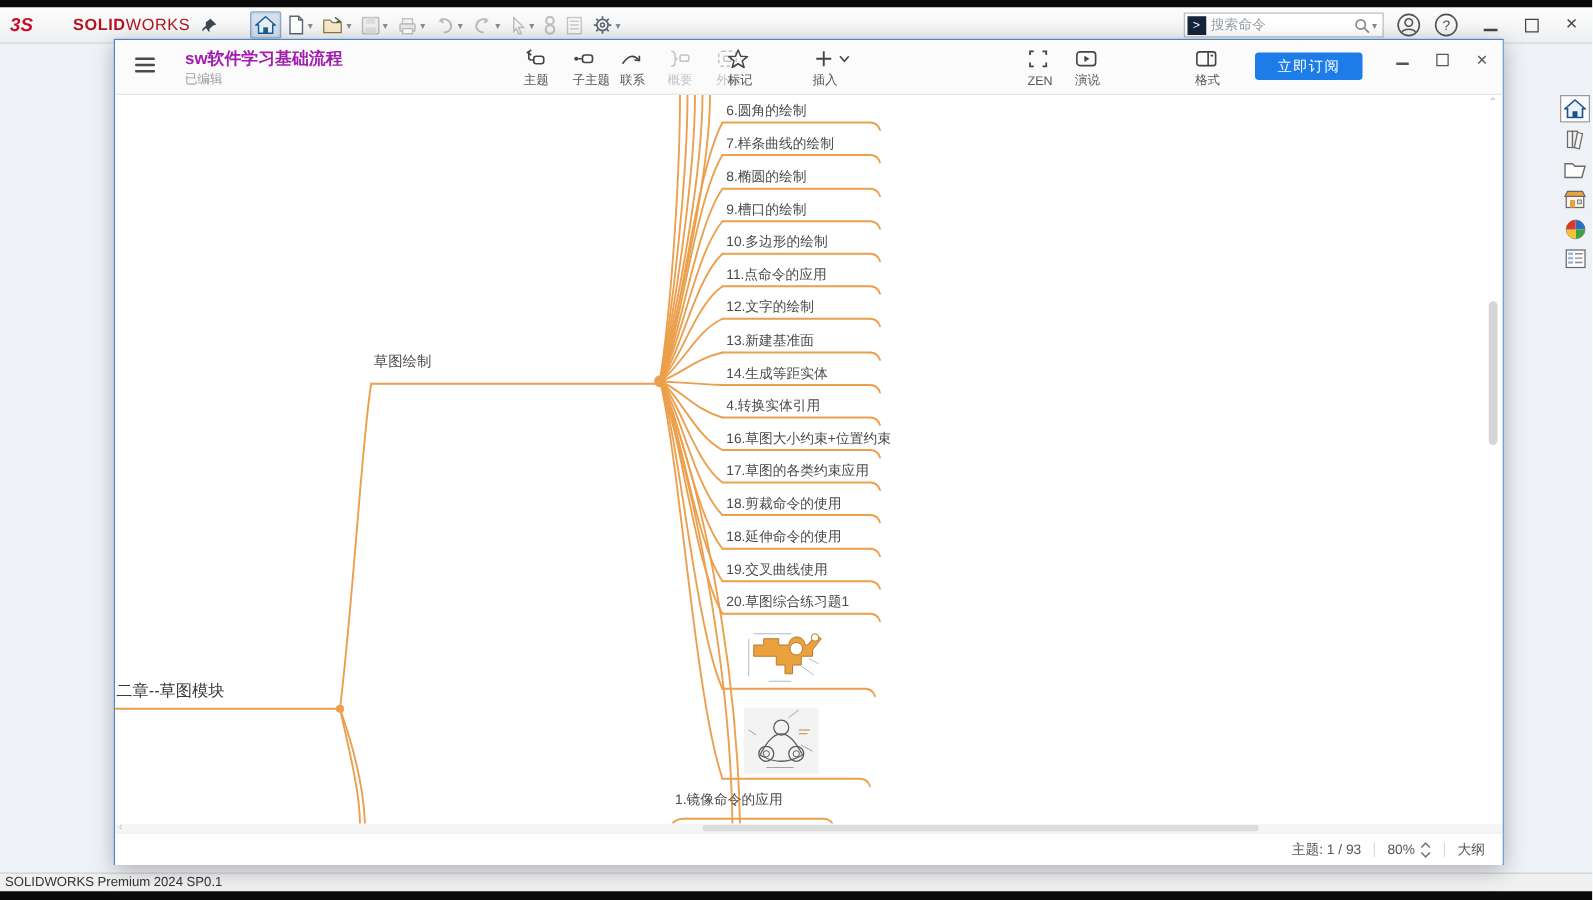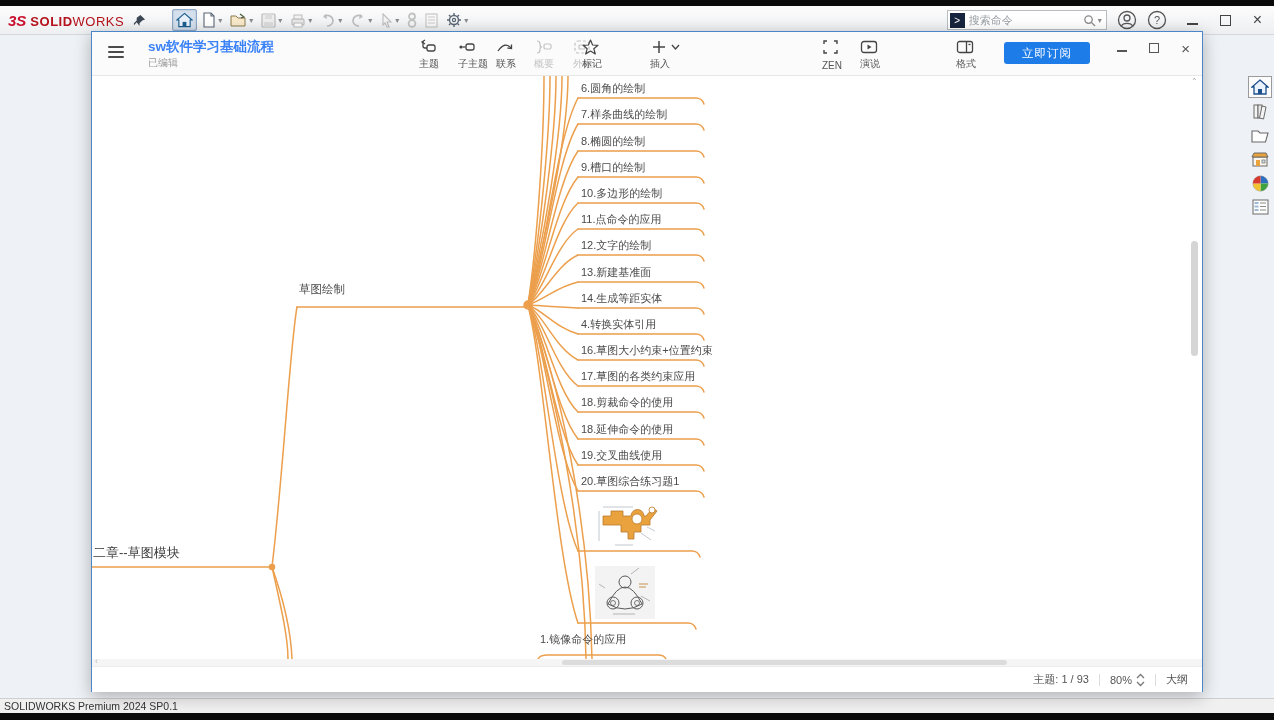--- a/index.html
+++ b/index.html
@@ -6,21 +6,21 @@
   html,body { width:1274px; height:720px; overflow:hidden; font-family:"Liberation Sans","DejaVu Sans",sans-serif; }
   .screen { position:relative; width:1274px; height:720px; background:#eef1f5; overflow:hidden; }
   .abs { position:absolute; }
 
   
   .bar-black-top { left:0; top:0; width:1274px; height:6px; background:#0a0a0a; }
   .bar-black-bottom { left:0; top:713px; width:1274px; height:7px; background:#0a0a0a; }
 
   
   .sw-bar { left:0; top:6px; width:1274px; height:29px; background:linear-gradient(#fdfdfd,#edeff1); border-bottom:1px solid #d5d8db; display:flex; align-items:center; }
-  .sw-logo { display:flex; align-items:flex-end; margin-left:8px; white-space:nowrap; cursor:default; }
+  .sw-logo { display:flex; align-items:flex-start; margin-left:8px; white-space:nowrap; cursor:default;gap:28px; }
   .sw-logo .ds { color:#c8102e; font-style:italic; font-weight:bold; font-size:15px; margin-right:4px; }
   .sw-logo .wordmark { font-size:13px; letter-spacing:.5px; color:#b5121b; }
   .sw-logo .wordmark b { font-weight:bold; }
   .sw-menu { display:flex; margin-left:28px; gap:4px; }
   .sw-menu-item { font-size:12px; color:#222; padding:4px 9px; border-radius:2px; cursor:default; }
   .pin-icon { margin-left:6px; width:18px; height:18px; display:flex; align-items:center; justify-content:center; }
   .sw-tools { display:flex; align-items:center; margin-left:24px; gap:2px; }
   .sw-tool { display:flex; align-items:center; padding:2px 3px; border-radius:2px; }
   .sw-tool.pressed { background:#d5e0ee; border:1px solid #8aa8c8; box-shadow:inset 0 0 2px rgba(0,0,0,.2); }
   .dd { font-size:8px; color:#8a8a8a; margin-left:2px; }
@@ -39,21 +39,21 @@
 
   
   .sw-status { left:0; top:698px; width:1274px; height:15px; background:#f0f0f0; border-top:1px solid #cfcfcf; font-size:10.5px; color:#333; display:flex; align-items:center; padding-left:4px; }
 
   
   .mm-window { left:91px; top:31px; width:1112px; height:661px; background:#fff; border:1px solid #4a86c8; box-shadow:0 4px 16px rgba(0,0,0,.28); }
   .mm-titlebar { position:absolute; left:0; top:0; width:100%; height:44px; background:#fbfbfb; border-bottom:1px solid #e7e7e7; }
   .hamburger { position:absolute; left:16px; top:14px; width:16px; cursor:pointer; }
   .hamburger span { display:block; height:2px; background:#4a4a4a; margin-bottom:3px; border-radius:1px; }
   .mm-title { position:absolute; left:56px; top:6px; }
-  .mm-title .t { font-size:13.5px; font-weight:700; color:#3b82f6; }
+  .mm-title .t { font-size:13.5px; font-weight:700; color:#a21caf; }
   .mm-title .s { font-size:10px; color:#9a9a9a; margin-top:0; }
   .mm-btn { position:absolute; top:7px; width:44px; height:32px; display:flex; flex-direction:column; justify-content:space-between; cursor:pointer; }
   .mm-btn .lbl { font-size:10px; color:#555; white-space:nowrap; }
   .mm-btn.disabled .lbl { color:#c3c3c3; }
   .mm-subscribe { position:absolute; left:912px; top:10px; width:86px; height:22px; background:#1e7ce8; color:#fff; font-size:11.5px; border:none; border-radius:3px; display:flex; align-items:center; justify-content:center; letter-spacing:1px; cursor:pointer; }
   .mm-winctl { position:absolute; top:4px; right:12px; display:flex; gap:22px; align-items:center; height:24px; }
 
   .mm-canvas { position:absolute; left:0; top:44px; width:1110px; height:583px; background:#fff; overflow:hidden; }
   .mm-item { position:absolute; font-size:11px; color:#4a4a4a; white-space:nowrap; cursor:pointer; }
   .mm-node-chapter { position:absolute; font-size:13px; color:#3a3a3a; white-space:nowrap; cursor:pointer; }

